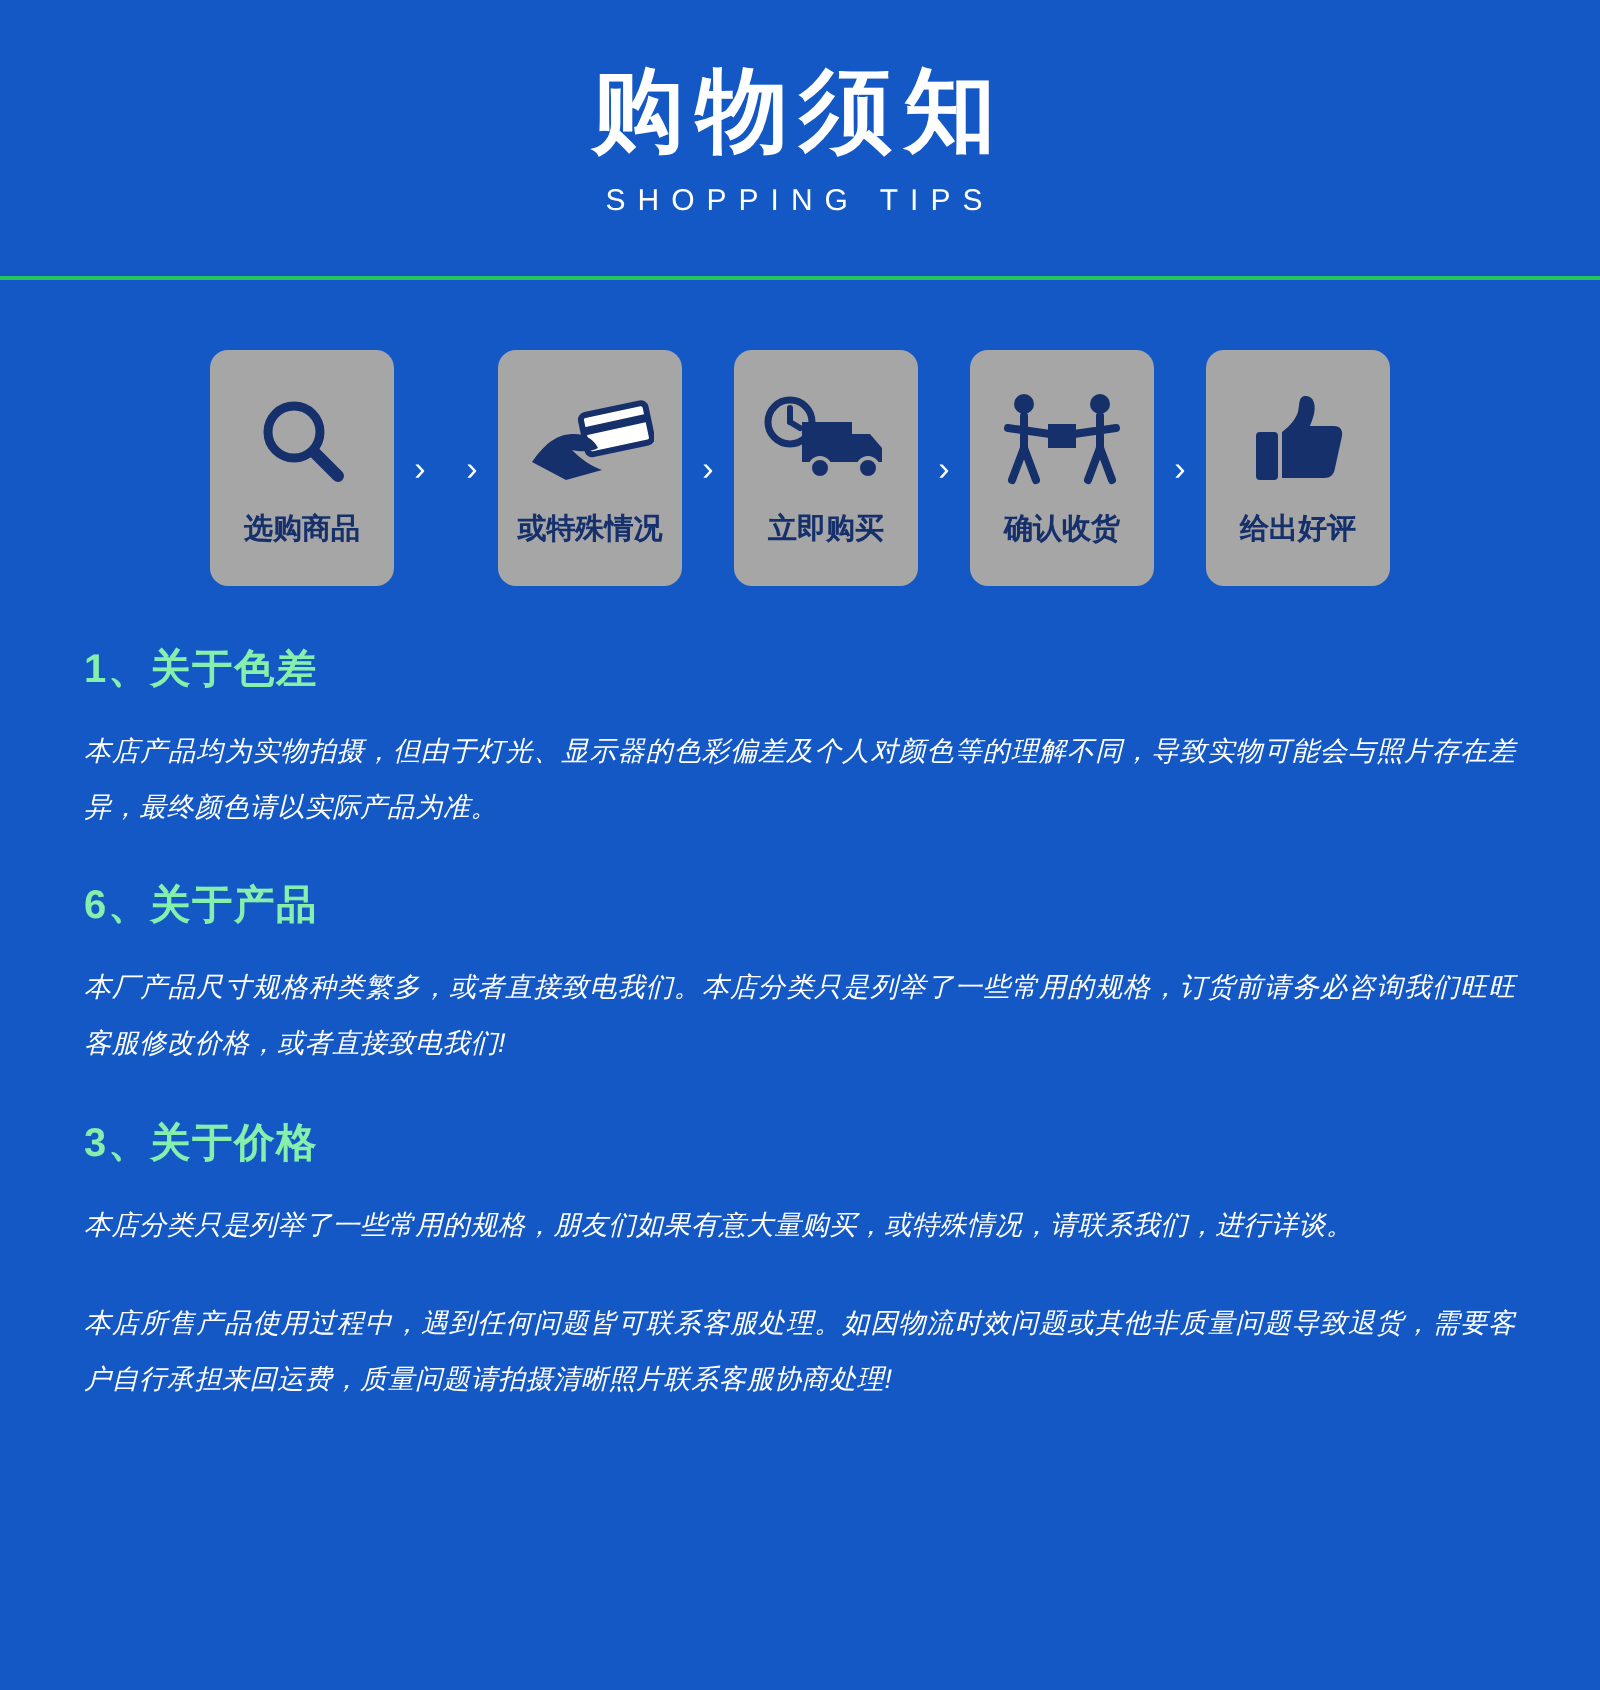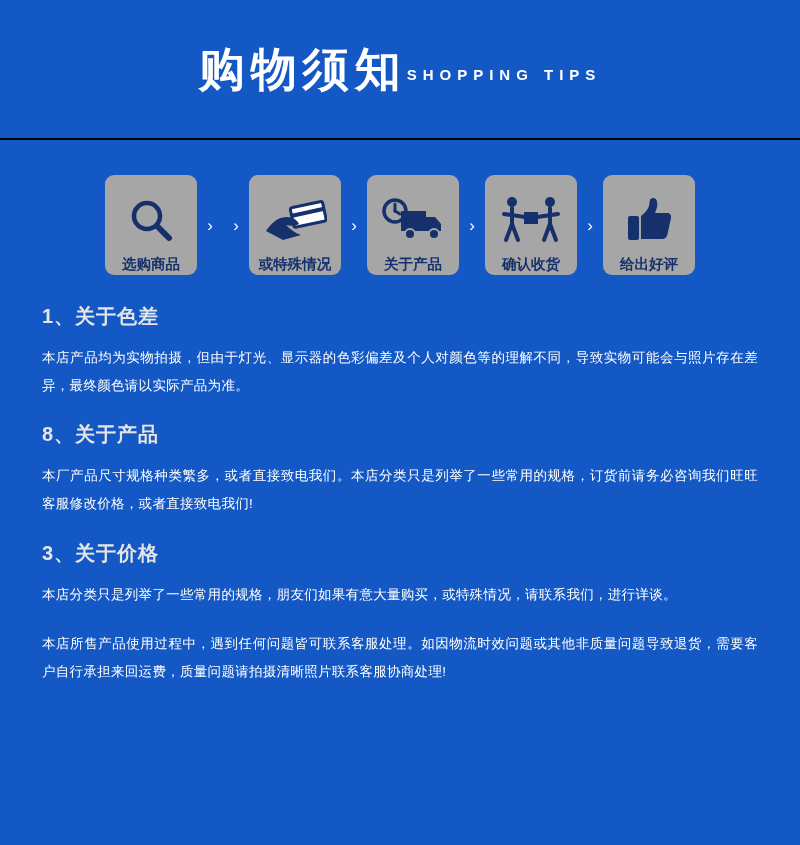--- a/index.html
+++ b/index.html
@@ -14,51 +14,52 @@
     height: 845px;
     background: #1358c4;
     position: relative;
     overflow: hidden;
   }
 
   
   .header {
     height: 140px;
     display: flex;
+    flex-direction: column;
     align-items: center;
     justify-content: center;
-    border-bottom: 2px solid #000000;
+    border-bottom: 2px solid #22c55e;
     position: relative;
   }
   .header-title {
     color: #ffffff;
     font-size: 46px;
     font-weight: bold;
     letter-spacing: 6px;
     line-height: 1.15;
   }
   .header-sub {
     color: #ffffff;
     font-size: 15px;
     letter-spacing: 6px;
     margin-top: 10px;
-    font-weight: bold;
+    font-weight: normal;
   }
 
   
   .steps {
     display: flex;
     align-items: center;
     justify-content: center;
     padding: 35px 0 10px 0;
     gap: 0;
   }
   .step {
     width: 92px;
-    height: 100px;
+    height: 118px;
     background: #a6a6a6;
     border-radius: 9px;
     display: flex;
     flex-direction: column;
     align-items: center;
     justify-content: flex-start;
     padding-top: 14px;
   }
   .step-icon {
     height: 62px;
@@ -80,32 +81,33 @@
     font-size: 17px;
     line-height: 1;
   }
 
   
   .content {
     padding: 18px 42px 0 42px;
   }
   .section { margin-bottom: 22px; }
   .section-title {
-    color: #e5e5e5;
+    color: #86efac;
     font-size: 20px;
     font-weight: bold;
     margin-bottom: 14px;
     letter-spacing: 1px;
   }
   .section-body {
     color: #ffffff;
     font-size: 13.5px;
     line-height: 2.05;
     letter-spacing: 0.3px;
     text-align: justify;
+    font-style: italic;
   }
 </style>
 </head>
 <body>
 
 <div class="page">
 
   <div class="header">
     <div class="header-title">购物须知</div>
     <div class="header-sub">SHOPPING TIPS</div>
@@ -146,21 +148,21 @@
         <svg width="64" height="50" viewBox="0 0 64 50">
           <rect x="20" y="16" width="25" height="20" fill="#16306b"></rect>
           <path d="M45 22 L54 22 L60 29 L60 36 L45 36 Z" fill="#16306b"></path>
           <circle cx="29" cy="39" r="5" fill="#16306b" stroke="#a6a6a6" stroke-width="2"></circle>
           <circle cx="53" cy="39" r="5" fill="#16306b" stroke="#a6a6a6" stroke-width="2"></circle>
           <circle cx="14" cy="16" r="11" fill="none" stroke="#16306b" stroke-width="3.5"></circle>
           <line x1="14" y1="16" x2="14" y2="9" stroke="#16306b" stroke-width="3" stroke-linecap="round"></line>
           <line x1="14" y1="16" x2="19" y2="19" stroke="#16306b" stroke-width="3" stroke-linecap="round"></line>
         </svg>
       </div>
-      <div class="step-label">关于产品</div>
+      <div class="step-label">立即购买</div>
     </div>
 
     <div class="step-arrow">›</div>
 
     <div class="step">
       <div class="step-icon">
         <svg width="64" height="52" viewBox="0 0 64 52">
           <circle cx="13" cy="8" r="5" fill="#16306b"></circle>
           <path d="M13 14 L13 30 L7 46 M13 30 L19 46 M5 20 L26 23" stroke="#16306b" stroke-width="4" fill="none" stroke-linecap="round"></path>
           <circle cx="51" cy="8" r="5" fill="#16306b"></circle>
@@ -186,21 +188,21 @@
   </div>
 
   <div class="content">
 
     <div class="section">
       <div class="section-title">1、关于色差</div>
       <div class="section-body">本店产品均为实物拍摄，但由于灯光、显示器的色彩偏差及个人对颜色等的理解不同，导致实物可能会与照片存在差异，最终颜色请以实际产品为准。</div>
     </div>
 
     <div class="section">
-      <div class="section-title">8、关于产品</div>
+      <div class="section-title">6、关于产品</div>
       <div class="section-body">本厂产品尺寸规格种类繁多，或者直接致电我们。本店分类只是列举了一些常用的规格，订货前请务必咨询我们旺旺客服修改价格，或者直接致电我们!</div>
     </div>
 
     <div class="section">
       <div class="section-title">3、关于价格</div>
       <div class="section-body">本店分类只是列举了一些常用的规格，朋友们如果有意大量购买，或特殊情况，请联系我们，进行详谈。</div>
     </div>
 
     <div class="section">
       <div class="section-body">本店所售产品使用过程中，遇到任何问题皆可联系客服处理。如因物流时效问题或其他非质量问题导致退货，需要客户自行承担来回运费，质量问题请拍摄清晰照片联系客服协商处理!</div>

